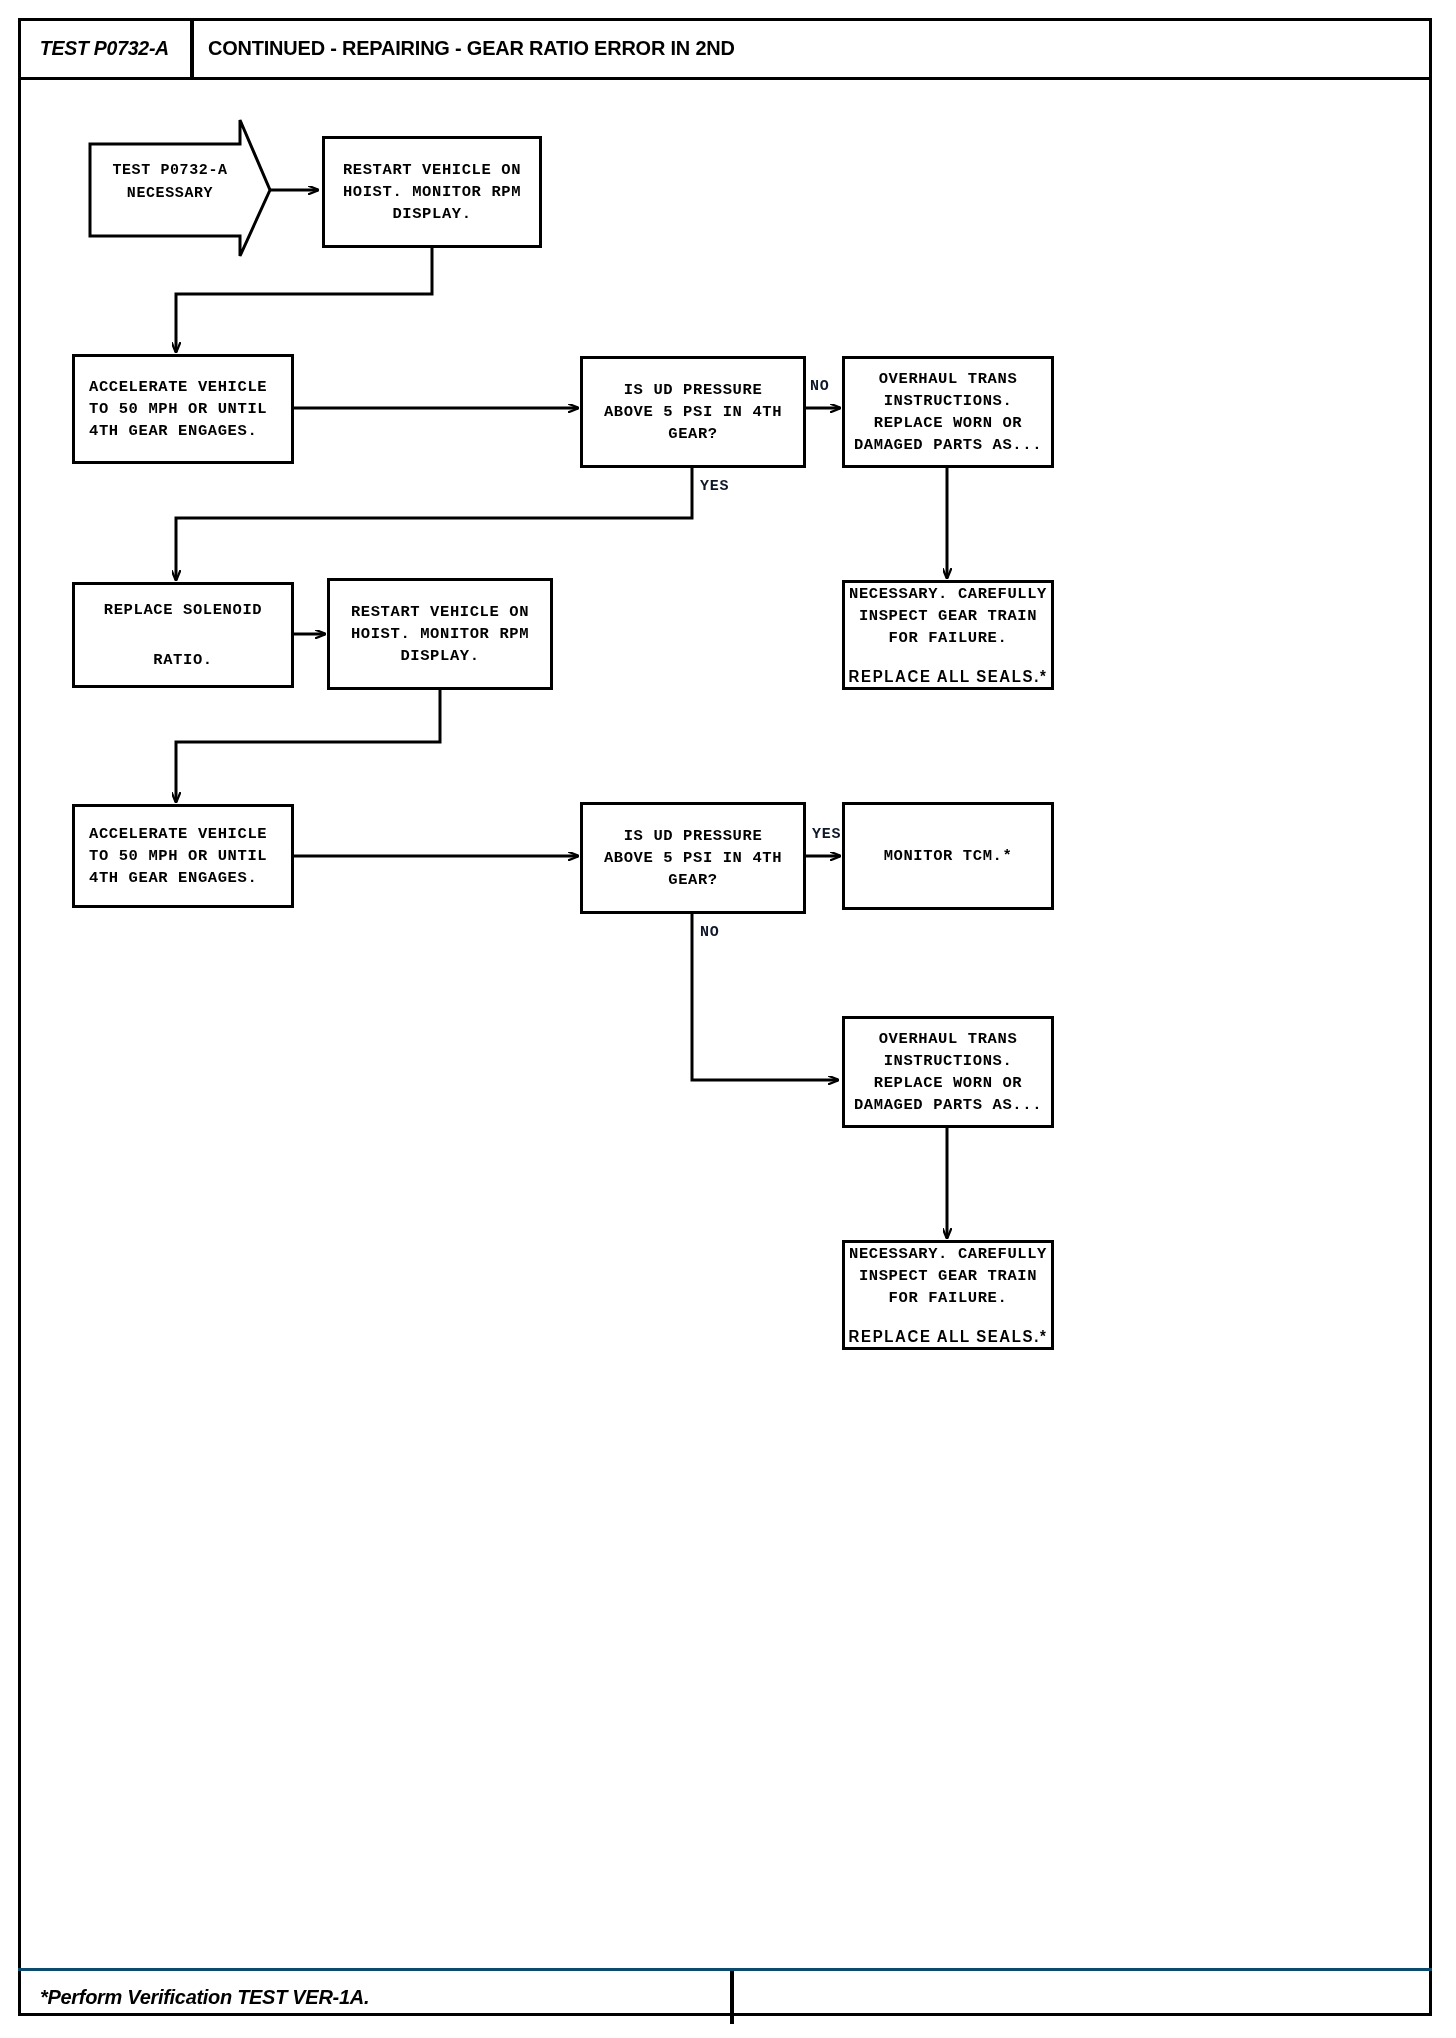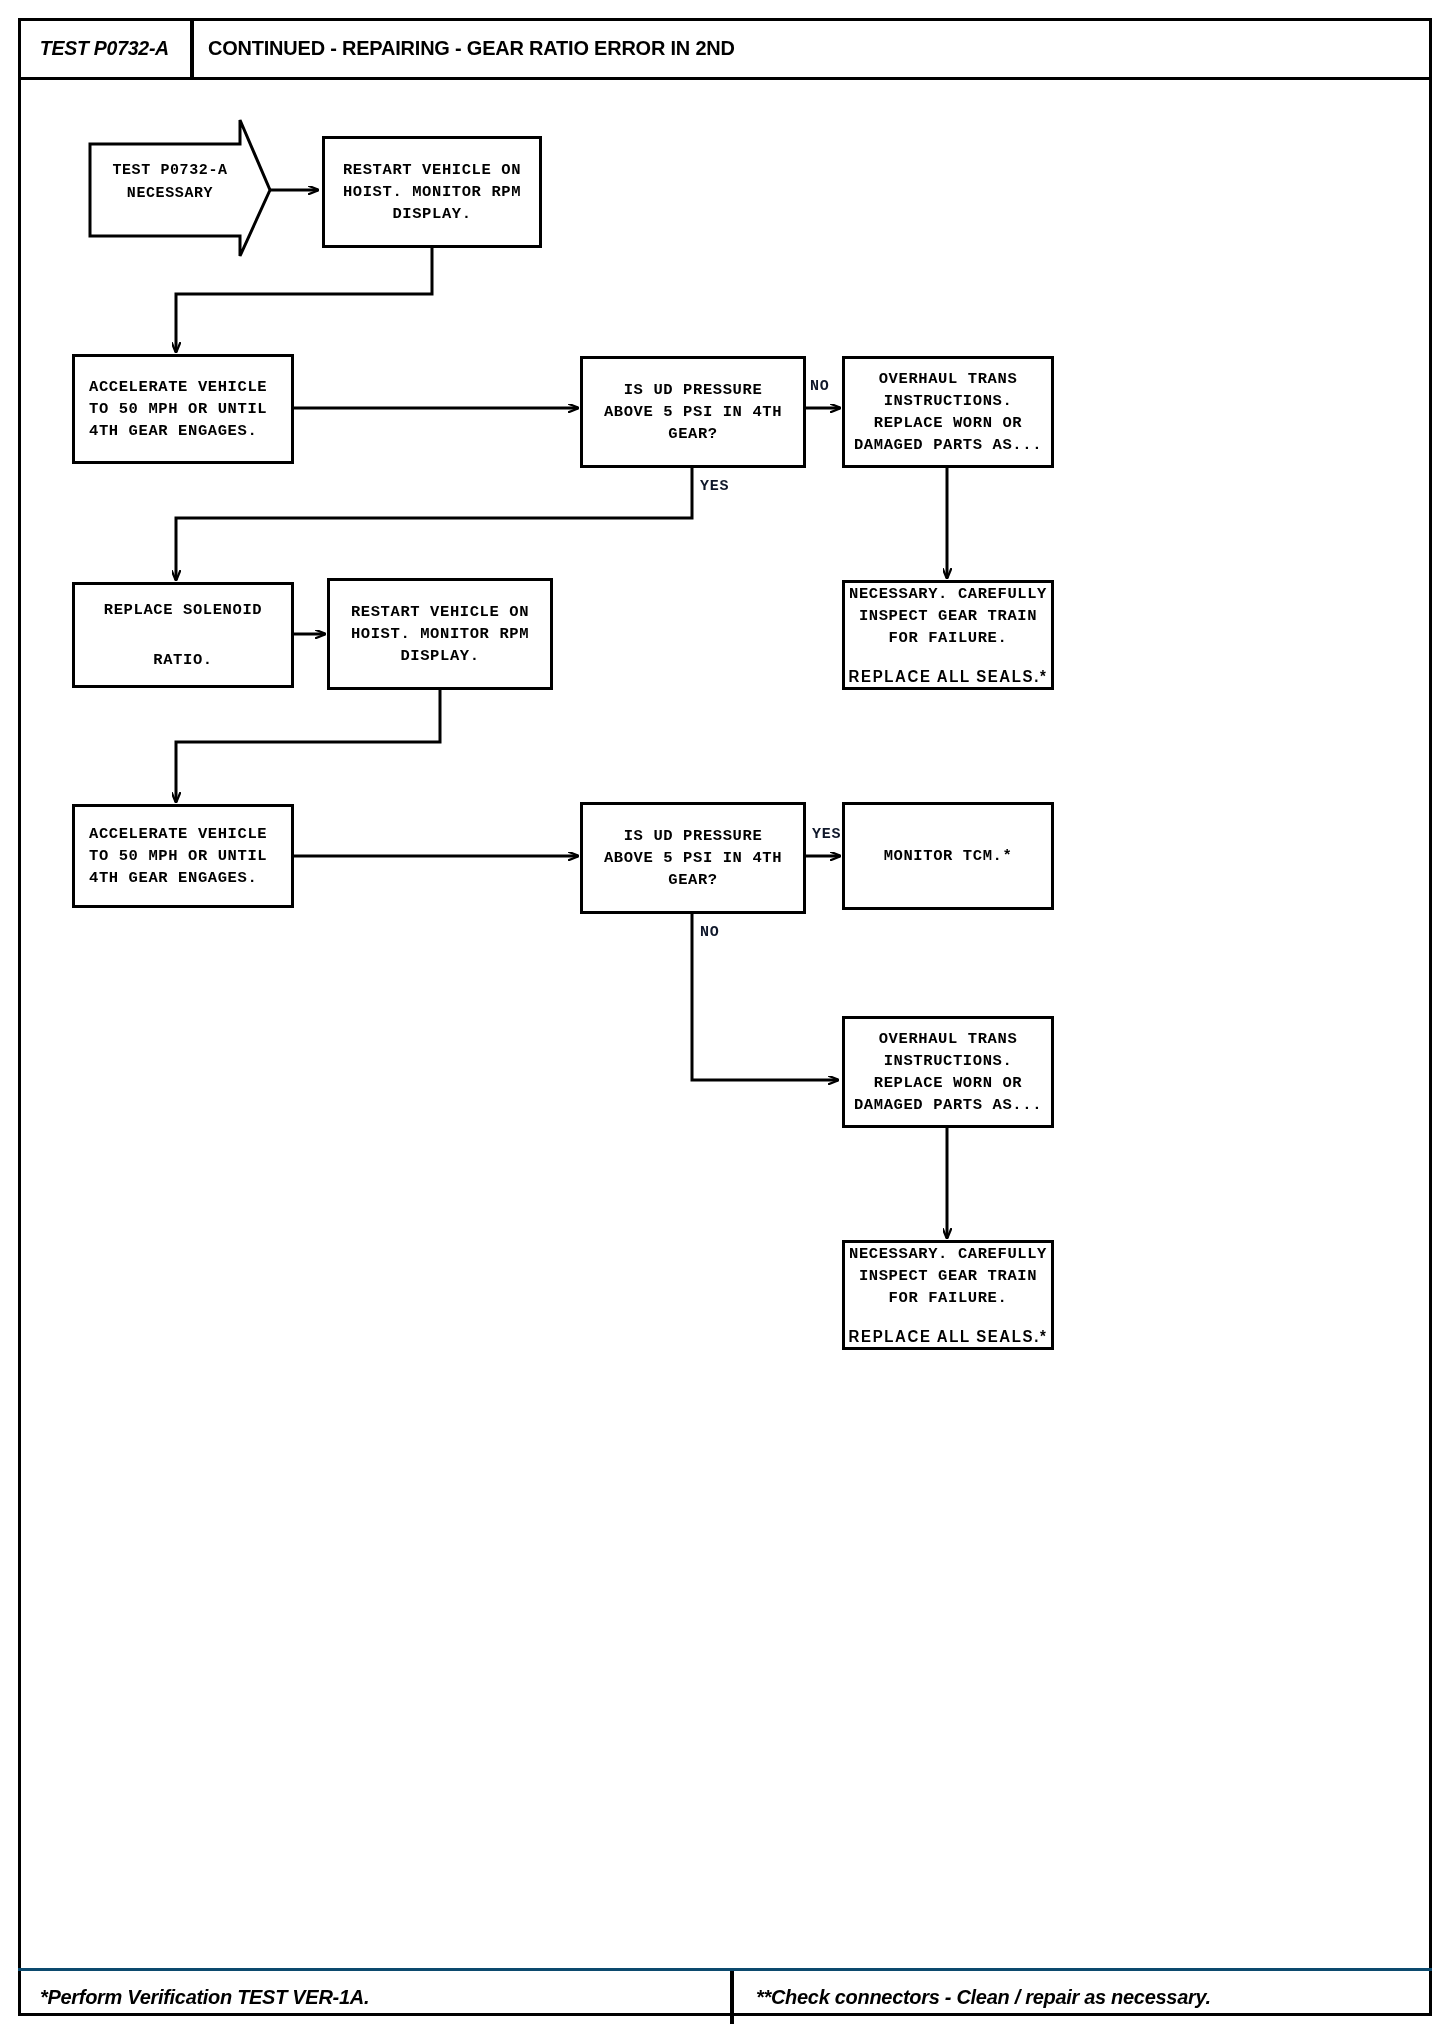--- a/index.html
+++ b/index.html
@@ -309,14 +309,13 @@
 
 <div class="node" style="left:842px; top:1240px; width:212px; height:110px;">
   <div class="line">NECESSARY. CAREFULLY</div>
   <div class="line">INSPECT GEAR TRAIN</div>
   <div class="line">FOR FAILURE.</div>
   <div class="seals">REPLACE ALL SEALS.*</div>
 </div>
 
 <div id="footer-band">
   <div class="footer-cell" id="footer-left">*Perform Verification TEST VER-1A.</div>
-  <div class="footer-cell" id="footer-right">**Check connectors - Clean / repair as necessary.</div>
 </div>
 
 </body></html>

